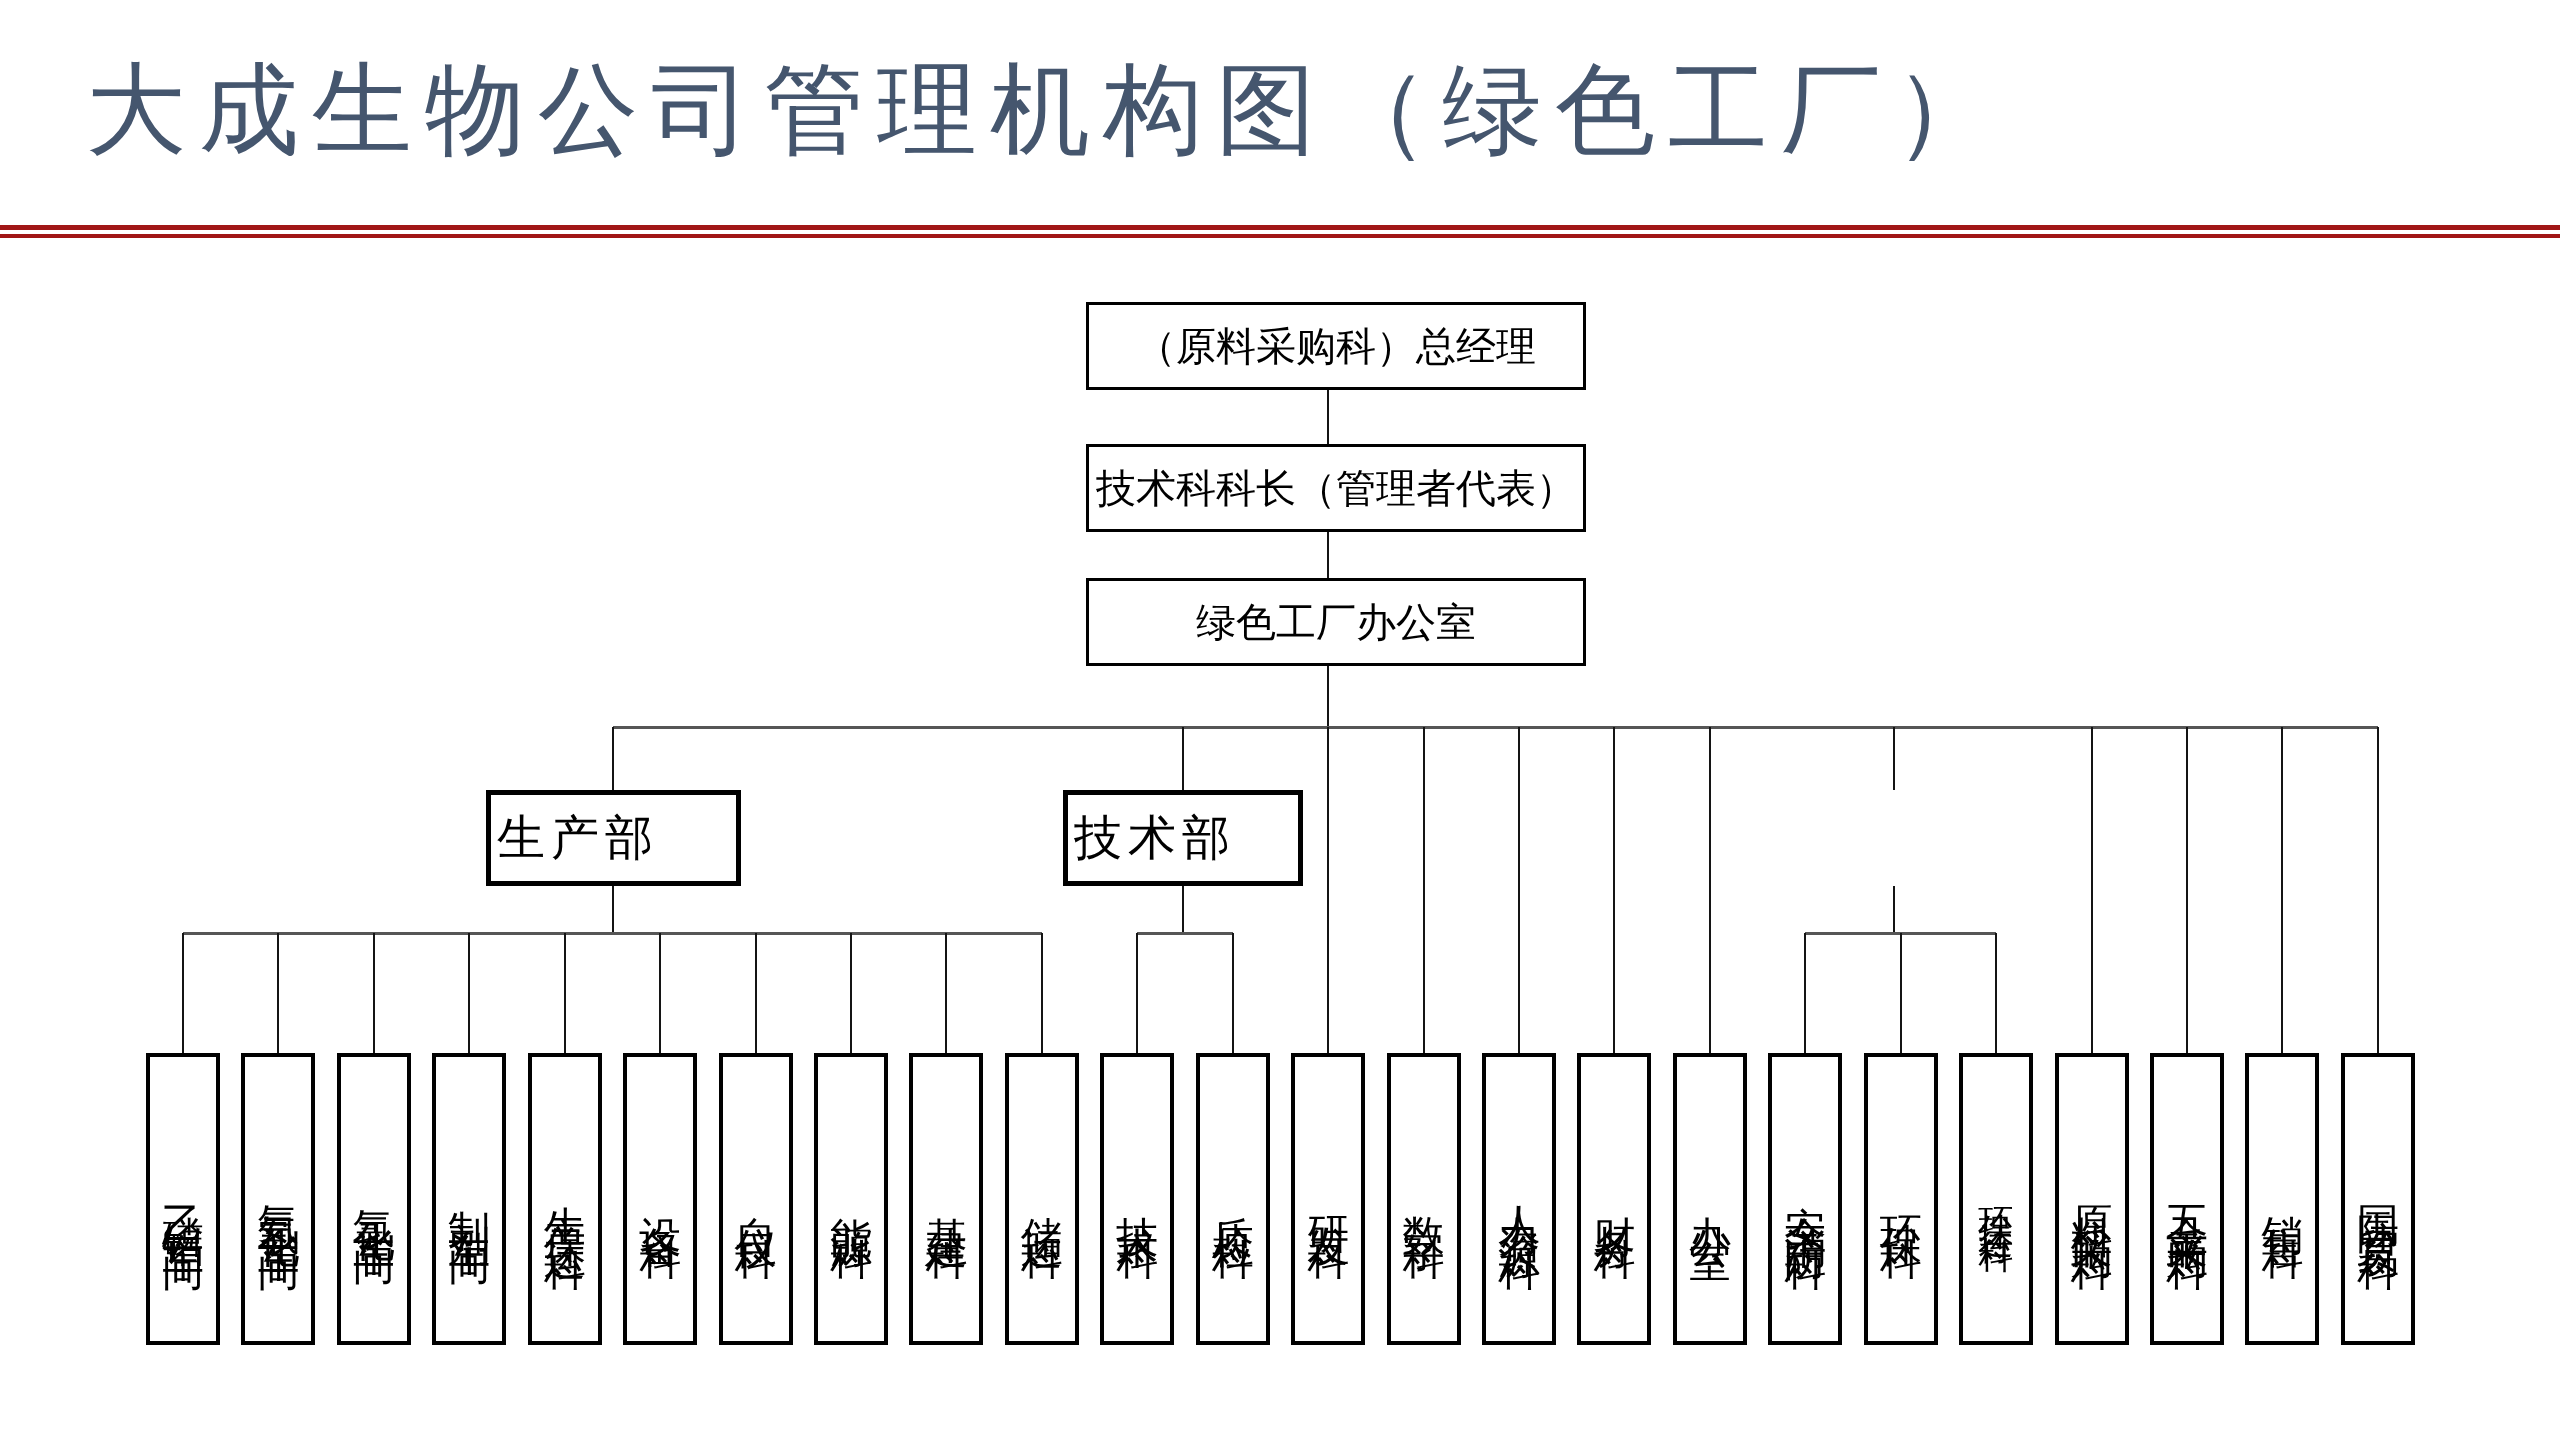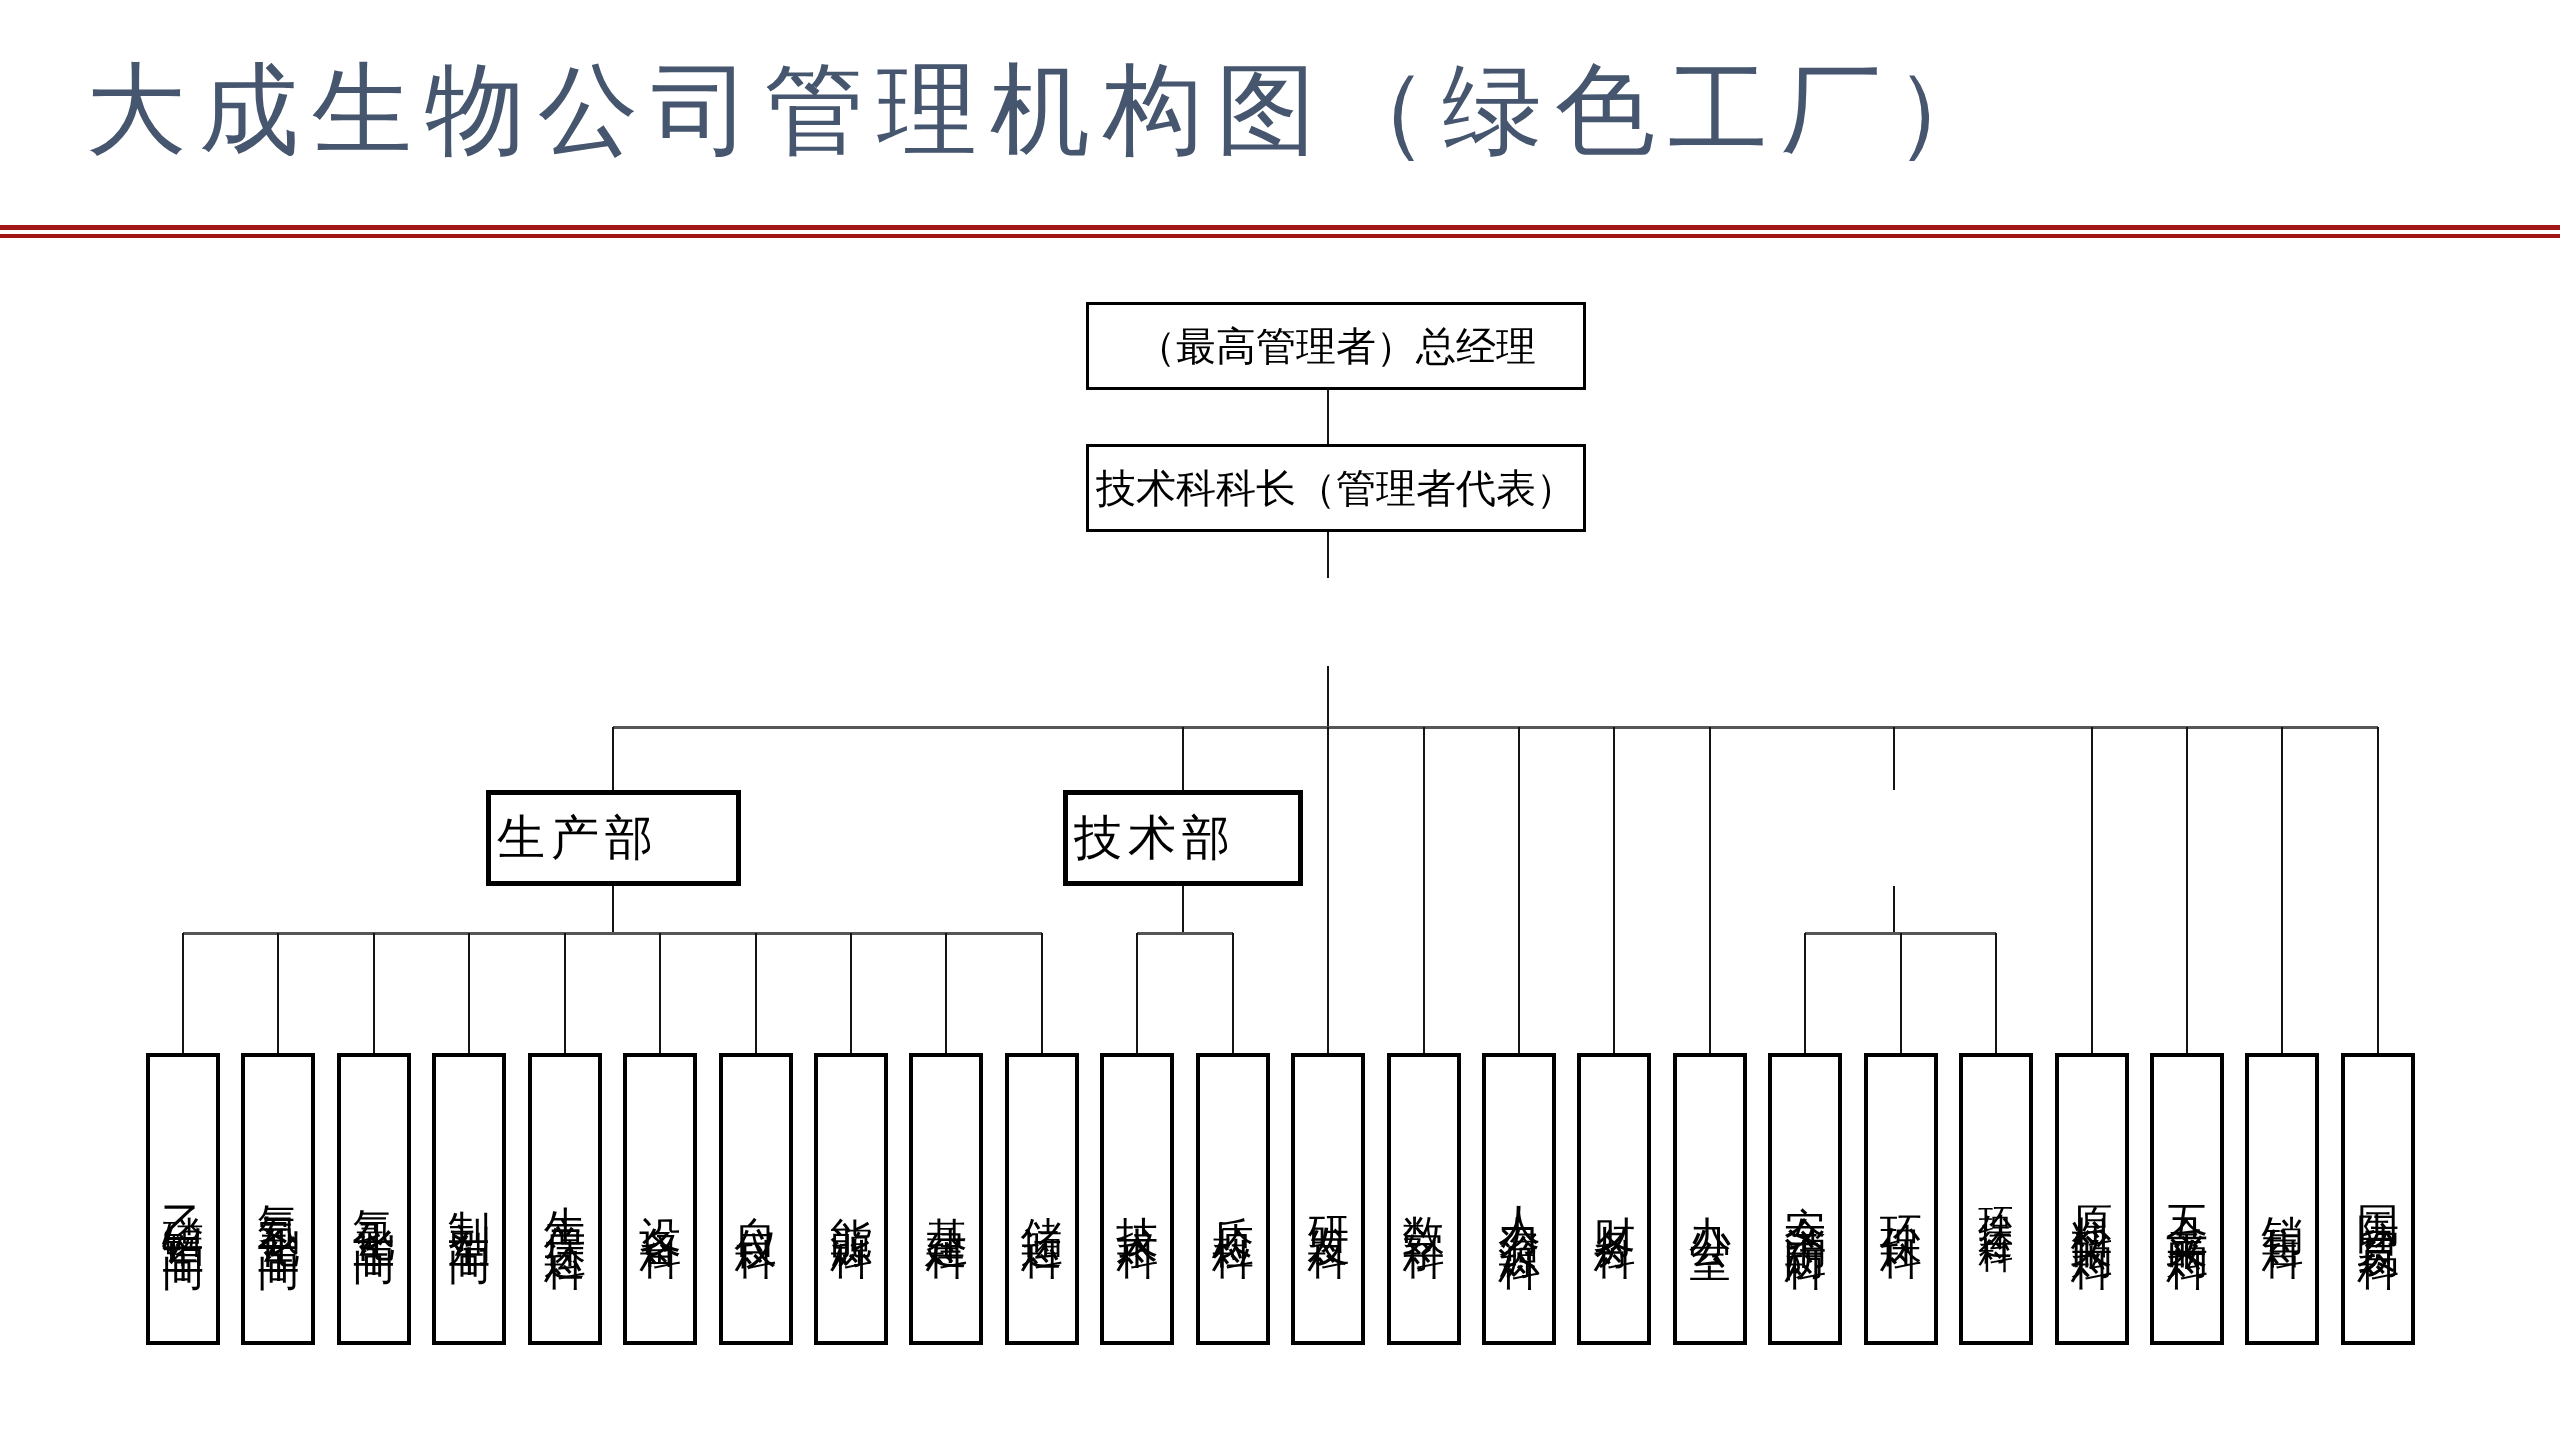--- a/index.html
+++ b/index.html
@@ -68,24 +68,27 @@
 </head>
 <body>
 
 <div id="stage">
 
   <h1 id="page-title">大成生物公司管理机构图（绿色工厂）</h1>
   <div class="rule" id="rule-a"></div>
   <div class="rule" id="rule-b"></div>
 
   <div class="lvlbox" id="lvl-0">
-    <span>（最高管理者）总经理</span>
+    <span>（原料采购科）总经理</span>
   </div>
   <div class="lvlbox" id="lvl-1">
     <span>技术科科长（管理者代表）</span>
+  </div>
+  <div class="lvlbox" id="lvl-2">
+    <span>绿色工厂办公室</span>
   </div>
 
   <div class="dept" id="dept-0">
     <span>生产部</span>
   </div>
   <div class="dept" id="dept-1">
     <span>技术部</span>
   </div>
 
   <div id="lines">

